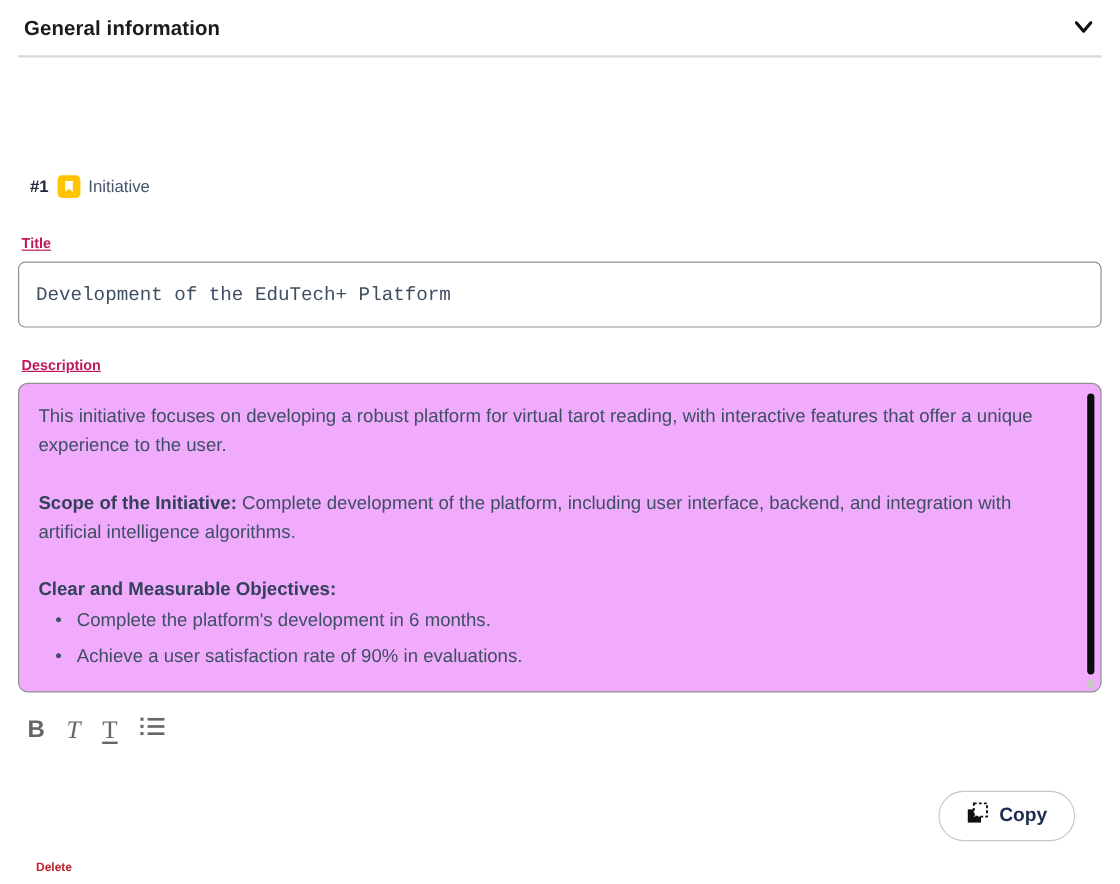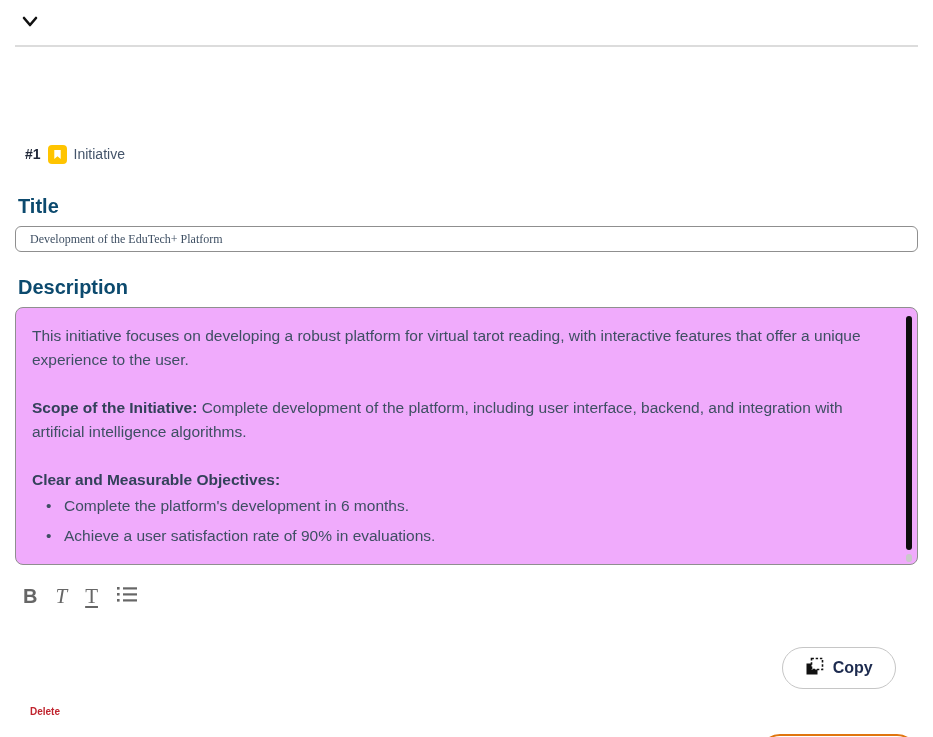--- a/index.html
+++ b/index.html
@@ -19,23 +19,23 @@
   .meta-left { display:flex; align-items:center; gap:7px; padding-left:10px; }
   .issue-number { font-size:14px; font-weight:800; color:#22293a; }
   .type-icon { width:19px; height:19px; border-radius:4px; background:#ffc400;
     display:flex; align-items:center; justify-content:center; }
   .issue-type { font-size:14px; color:#44546a; }
   .meta-right { display:flex; align-items:center; gap:10px; }
   .chatbot-label { font-size:13px; font-weight:800; color:#253858; }
   .chatbot-btn { width:53px; height:53px; border:none; background:none; padding:0; cursor:pointer; }
 
   
-  .field-label { font-size:20px; font-weight:800; color:#0c4a6e; margin-top:14px; padding-left:3px; }
-  .text-input { width:100%; height:26px; margin-top:8px; border:1px solid #8f8f8f; border-radius:6px;
-    padding:0 14px; font-size:12px; color:#3e4f63; font-family:Liberation Serif, serif; background:#fff; }
+  .field-label { font-size:12px; font-weight:800; color:#be185d; margin-top:14px; padding-left:3px;text-decoration:underline; }
+  .text-input { width:100%; height:55px; margin-top:8px; border:1px solid #8f8f8f; border-radius:6px;
+    padding:0 14px; font-size:16px; color:#3e4f63; font-family:Liberation Mono, monospace; background:#fff; }
   .desc-label { margin-top:24px; }
   .rich-text { position:relative; width:100%; height:258px; margin-top:8px;
     border:1px solid #8f8f8f; border-radius:8px; background:#f0abfc;
     padding:16px 26px 10px 16px; overflow:hidden;
     font-size:15.5px; line-height:1.55; color:#3e4f63; }
   .rich-text p { margin:0 0 24px 0; }
   .rich-text strong { color:#33415a; }
   .rich-text ul { list-style:none; margin:2px 0 0 14px; }
   .rich-text li { position:relative; padding-left:18px; margin-bottom:6px; }
   .rich-text li::before { content:"•"; position:absolute; left:0; top:0; color:#3e4f63; }
@@ -63,20 +63,21 @@
   .copy-btn { border:1.5px solid #c6c6c6; color:#1d2b4f; }
   .create-btn { border:2px solid #e0750f; color:#e0750f; padding:0 24px;margin-top:20px; }
 </style>
 </head>
 <body>
 
 <div class="page">
 
   
   <div class="section-header">
+    <div class="section-title">General information</div>
     <button class="chevron-btn">
       <span>
         <svg width="16" height="12" viewBox="0 0 16 12">
             <polyline points="2,2 8,9 14,2" fill="none" stroke="#111" stroke-width="2.6" stroke-linecap="round" stroke-linejoin="round"></polyline>
           </svg>
       </span>
     </button>
   </div>
   <hr class="divider">
 

